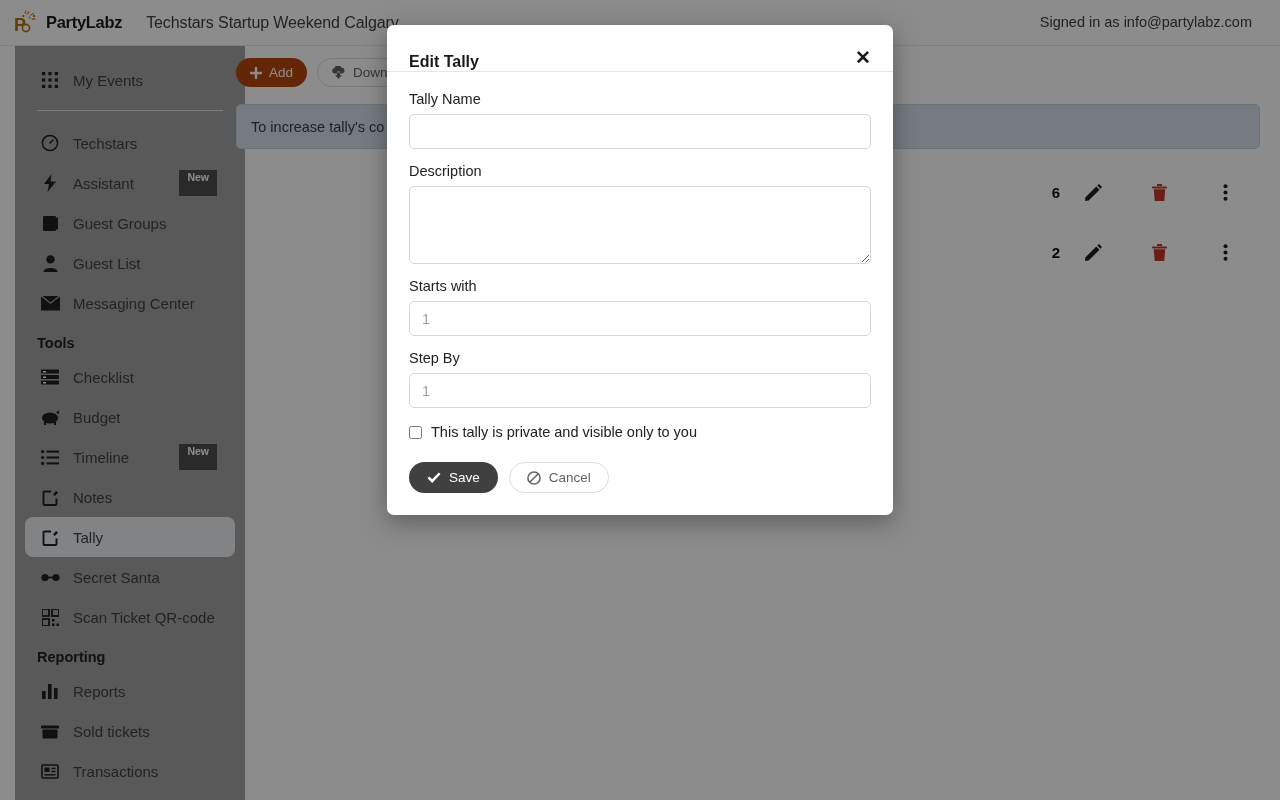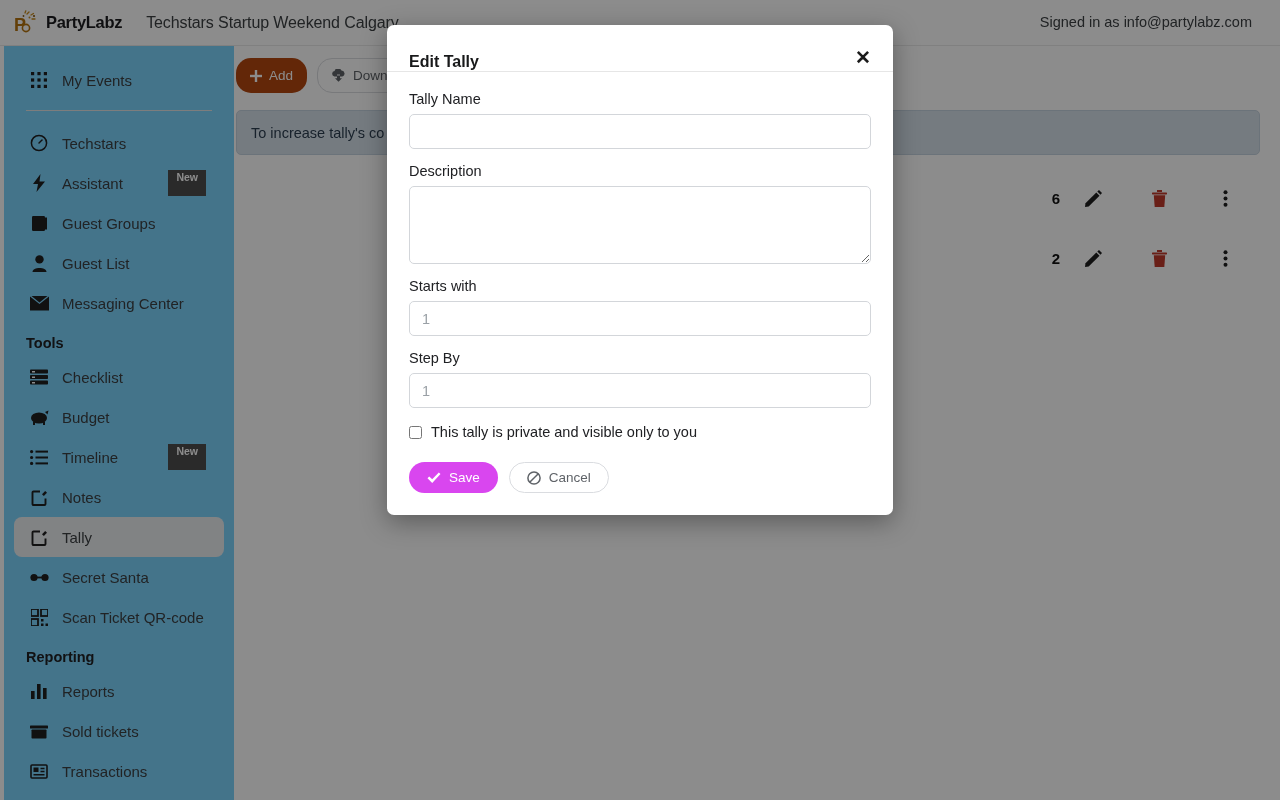--- a/index.html
+++ b/index.html
@@ -32,22 +32,22 @@
   #event-title {
     margin-left: 24px; font-size: 16px; color: #3c4043; letter-spacing: -0.1px;
   }
   #signed-in {
     position: absolute; right: 28px; top: 14px;
     font-size: 14.5px; color: #3c4043;
   }
 
   
   #sidebar {
-    position: absolute; top: 46px; left: 4px; width: 230px; height: 754px;
-    background: #7dd3fc; padding-top: 14px;
+    position: absolute; top: 46px; left: 15px; width: 230px; height: 754px;
+    background: #a3a3a3; padding-top: 14px;
   }
   .nav-item {
     display: flex; align-items: center; height: 40px;
     margin: 0 10px; padding-left: 14px; border-radius: 8px;
     position: relative;
   }
   .nav-item.active { background: #eceff1; }
   .nav-ico {
     width: 22px; height: 20px; margin-right: 12px;
     display: inline-flex; align-items: center; justify-content: center;
@@ -65,21 +65,21 @@
     position: absolute; right: 18px;
     background: #4e4e4e; color: #fff; font-size: 10.5px; font-weight: bold;
     padding: 2px 8px 13px; border-radius: 0; line-height: 1;
   }
 
   
   #main { position: absolute; top: 46px; left: 230px; right: 0; bottom: 0; }
   #toolbar { display: flex; gap: 10px; padding: 12px 0 0 6px; }
   .btn {
     display: inline-flex; align-items: center; gap: 7px;
-    height: 35px; padding: 0 13px; border-radius: 15px;
+    height: 29px; padding: 0 13px; border-radius: 15px;
     font-size: 13.5px; border: 1px solid transparent; white-space: nowrap;
   }
   .btn-primary { background: #b5470f; color: #ffffff; }
   .btn-ghost { background: #ffffff; color: #5f6368; border-color: #dadce0; }
 
   #alert-banner {
     margin: 17px 20px 0 6px; height: 45px; border-radius: 5px;
     background: #d6e0ea; border: 1px solid #c4d2de;
     display: flex; align-items: center; padding-left: 14px;
     font-size: 14.5px; color: #2c3e50;
@@ -142,21 +142,21 @@
   .check-row { display: flex; align-items: center; gap: 9px; margin: 16px 0 22px; }
   .check-row input { width: 13px; height: 13px; margin: 0; }
   .check-label { font-size: 14.5px; color: #202124; }
   .modal-actions { display: flex; gap: 11px; }
   .mbtn {
     display: inline-flex; align-items: center; gap: 8px;
     height: 31px; padding: 0 17px; border-radius: 16px;
     font-size: 13.5px; border: 1px solid transparent; cursor: pointer;
     font-family: "Liberation Sans", sans-serif;
   }
-  .mbtn-save { background: #d946ef; color: #ffffff; }
+  .mbtn-save { background: #404040; color: #ffffff; }
   .mbtn-cancel { background: #ffffff; color: #5f6368; border-color: #dadce0; }
 
   svg { display: block; }
 </style>
 </head>
 <body>
 
 <div id="app-layer">
 
   <div id="topbar">

